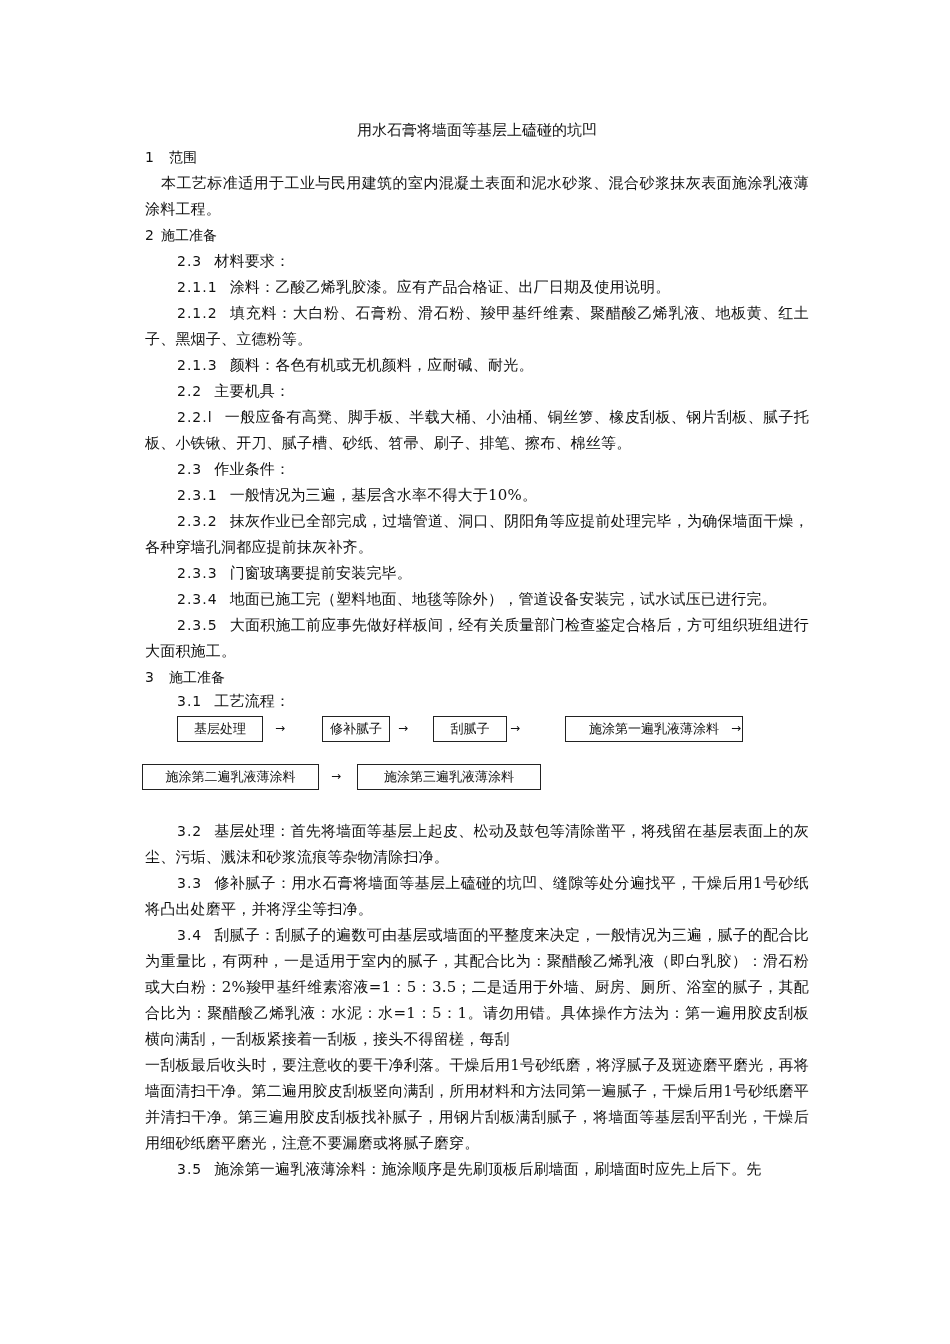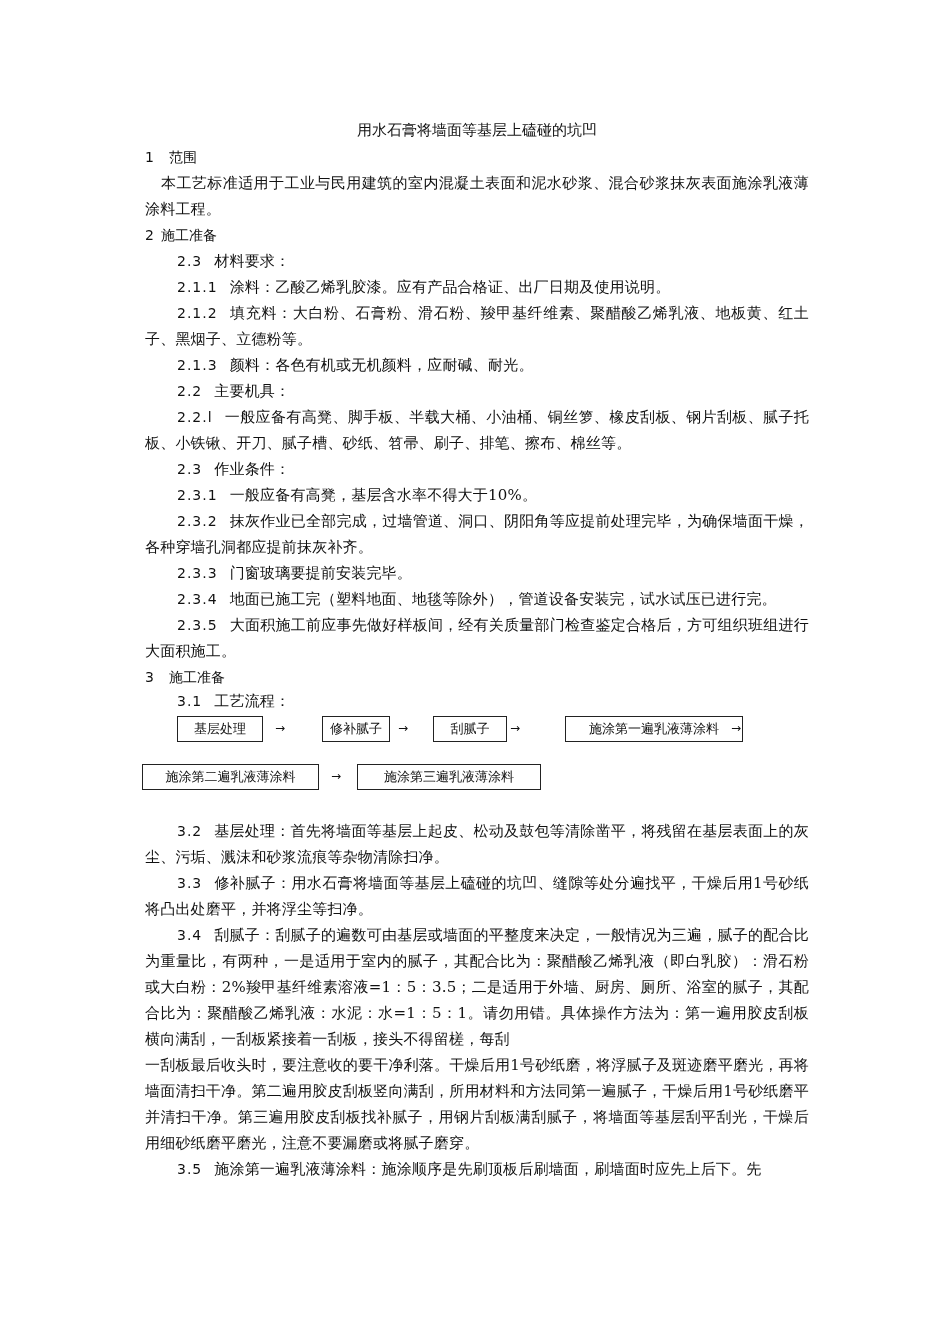--- a/index.html
+++ b/index.html
@@ -94,21 +94,21 @@
     <span class="num">2</span><span>施工准备</span>
   </div>
 
   <div class="p indent"><span class="pn">2.3</span><span>材料要求：</span></div>
   <div class="p indent"><span class="pn">2.1.1</span><span>涂料：乙酸乙烯乳胶漆。应有产品合格证、出厂日期及使用说明。</span></div>
   <div class="p indent"><span class="pn">2.1.2</span><span>填充料：大白粉、石膏粉、滑石粉、羧甲基纤维素、聚醋酸乙烯乳液、地板黄、红土子、黑烟子、立德粉等。</span></div>
   <div class="p indent"><span class="pn">2.1.3</span><span>颜料：各色有机或无机颜料，应耐碱、耐光。</span></div>
   <div class="p indent"><span class="pn">2.2</span><span>主要机具：</span></div>
   <div class="p indent"><span class="pn">2.2.l</span><span>一般应备有高凳、脚手板、半载大桶、小油桶、铜丝箩、橡皮刮板、钢片刮板、腻子托板、小铁锹、开刀、腻子槽、砂纸、笤帚、刷子、排笔、擦布、棉丝等。</span></div>
   <div class="p indent"><span class="pn">2.3</span><span>作业条件：</span></div>
-  <div class="p indent"><span class="pn">2.3.1</span><span>一般应备有高凳，基层含水率不得大于10%。</span></div>
+  <div class="p indent"><span class="pn">2.3.1</span><span>一般情况为三遍，基层含水率不得大于10%。</span></div>
   <div class="p indent"><span class="pn">2.3.2</span><span>抹灰作业已全部完成，过墙管道、洞口、阴阳角等应提前处理完毕，为确保墙面干燥，各种穿墙孔洞都应提前抹灰补齐。</span></div>
   <div class="p indent"><span class="pn">2.3.3</span><span>门窗玻璃要提前安装完毕。</span></div>
   <div class="p indent"><span class="pn">2.3.4</span><span>地面已施工完（塑料地面、地毯等除外），管道设备安装完，试水试压已进行完。</span></div>
   <div class="p indent"><span class="pn">2.3.5</span><span>大面积施工前应事先做好样板间，经有关质量部门检查鉴定合格后，方可组织班组进行大面积施工。</span></div>
 
   <div class="h">
     <span class="num">3</span><span>施工准备</span>
   </div>
   <div class="p indent" style="line-height:22px;"><span class="pn">3.1</span><span>工艺流程：</span></div>
 

